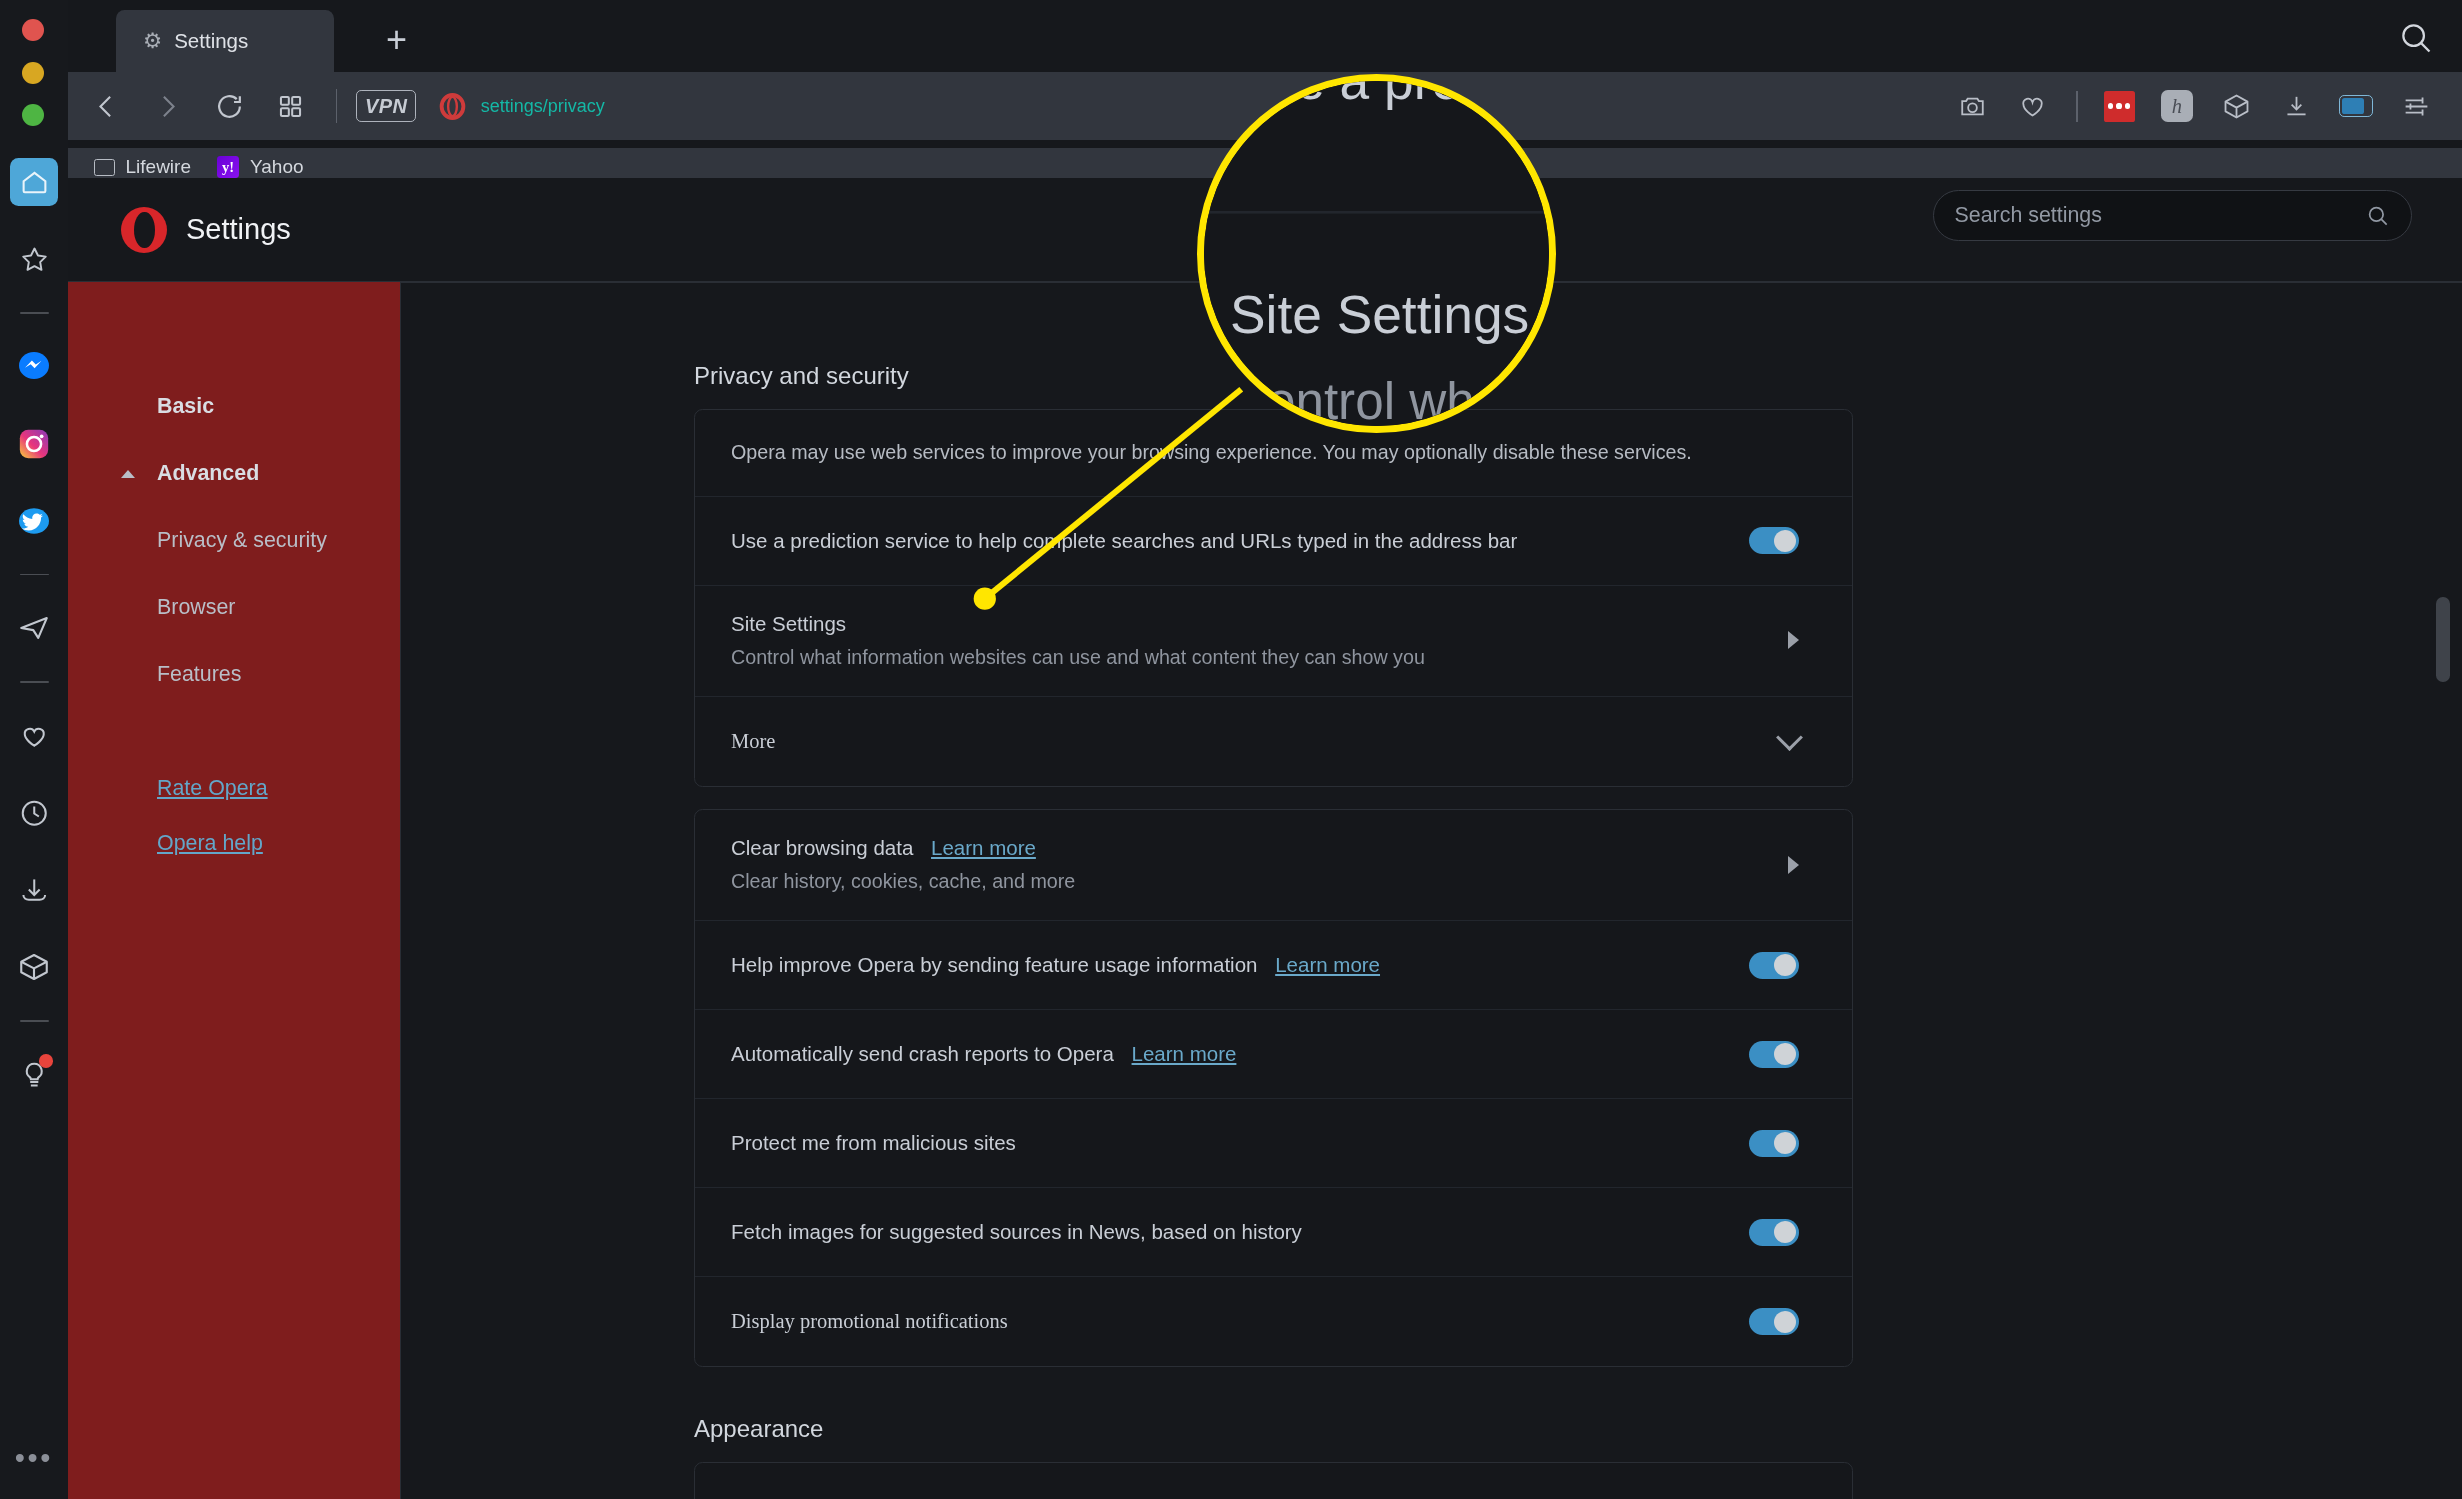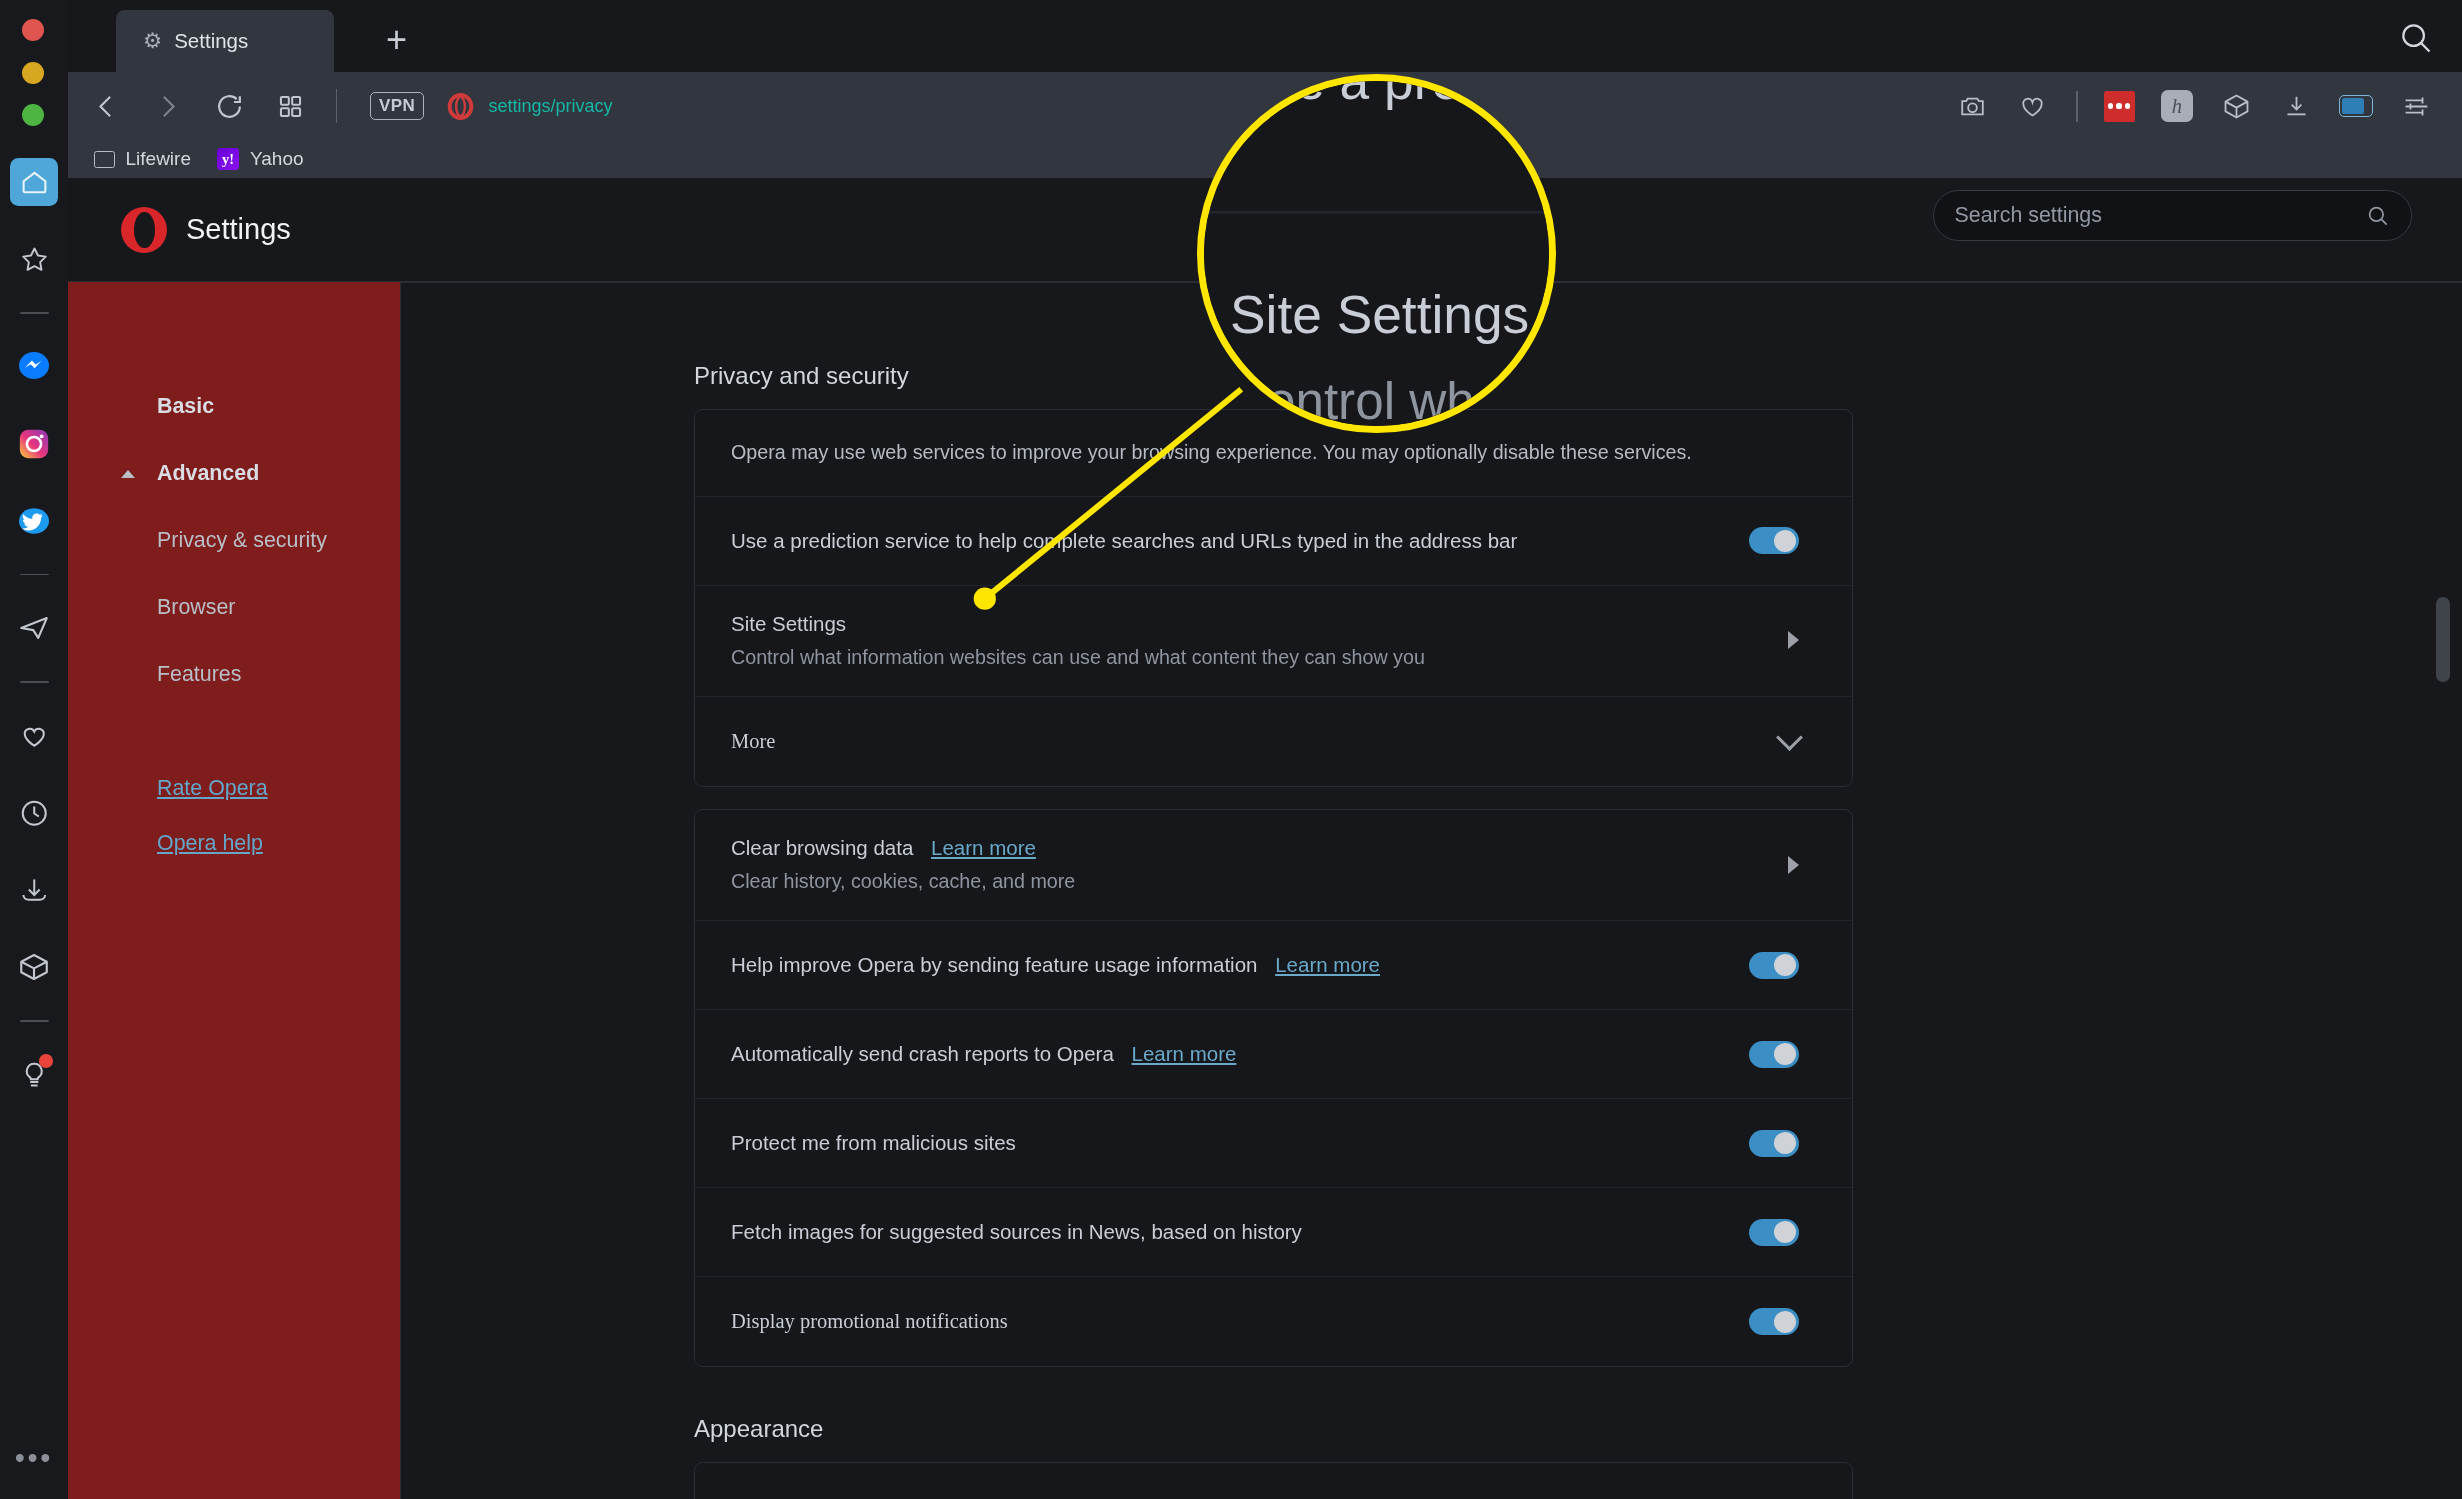--- a/index.html
+++ b/index.html
@@ -47,35 +47,35 @@
   .tab .gear { color: #a9aeb6; font-size: 21.4px; }
   .newtab { position: absolute; left: 308px; top: 20.5px; width: 41px; height: 41px; color: #c9ced6; font-size: 36px; line-height: 38px; text-align:center; font-weight: 300;}
   .topsearch { position: absolute; right: 26px; top: 19px; width: 39px; height: 39px; }
 
   .navbar { position: absolute; left: 0; top: 72px; width: 100%; height: 68px; background: #32363e; display:flex; align-items:center; }
   .navbtn { width: 46px; height: 46px; margin-left: 15.4px; display:flex; align-items:center; justify-content:center; color:#bcc1ca; }
   .navbtn.dim { color: #7d828c; }
   .vsep { width: 1.7px; height: 34px; background: #5c616b; margin: 0 19px 0 22px; }
   .vpn {
     border: 1.7px solid #aeb3bc; border-radius: 5.1px; color: #c6cbd3;
-    font-size: 17px; font-weight: 700; letter-spacing: 0.4px;
-    padding: 3.4px 7.7px; margin-left: 14px;
+    font-size: 20px; font-weight: 700; letter-spacing: 0.4px;
+    padding: 3.4px 7.7px; margin-left: 0; font-style: italic;
   }
   .urlwrap { display:flex; align-items:center; gap: 13.7px; margin-left: 22px; }
   .url-text { color: #14b8a6; font-size: 18px; }
   .nav-right { margin-left: auto; display:flex; align-items:center; gap: 26px; padding-right: 29px; }
   .ni { width: 34px; height: 34px; display:flex; align-items:center; justify-content:center; color:#b9bec7; }
   .ni-sep { width: 1.7px; height: 31px; background:#5c616b; }
   .ext-red { width: 31px; height: 31px; background: #cf2c2c; border-radius: 2.6px; display:flex; align-items:center; justify-content:center; gap: 3.4px; }
   .ext-red i { width: 5.1px; height: 5.1px; border-radius: 50%; background: #fff; display:block; }
   .ext-gray { width: 32.5px; height: 32.5px; background: #a9aeb6; border-radius: 6.8px; color:#4a4e56; font-size: 20.5px; display:flex; align-items:center; justify-content:center; font-family:"Liberation Serif", serif; font-style: italic;}
   .battery { width: 38px; height: 22px; border: 1.7px solid #7fb8d8; border-radius: 5.1px; position:relative; }
   .battery::after { content:""; position:absolute; left:1.7px; top:1.7px; bottom:1.7px; width: 22px; background:#2e7fb5; border-radius:2.6px;}
 
-  .bookmarks { position: absolute; left: 0; top: 140px; width: 100%; height: 38px; background: #32363e; display:flex; align-items:center; padding-left: 26px; gap: 26px; }
+  .bookmarks { position: absolute; left: 0; top: 148px; width: 100%; height: 38px; background: #32363e; display:flex; align-items:center; padding-left: 26px; gap: 26px; }
   .bm { display:flex; align-items:center; gap: 11px; color: #d4d8de; font-size: 19px; }
   .bm-folder { width: 20.5px; height: 17px; border: 1.7px solid #b7bcc4; border-radius: 2.6px; }
   .bm-yahoo { width: 22px; height: 22px; background: linear-gradient(135deg,#6a00d6,#8a12f0); border-radius: 3.4px; color:#fff; font-size: 14.5px; font-weight:700; display:flex; align-items:center; justify-content:center; font-family:"Liberation Serif", serif;}
 
   
   .page { position: absolute; left: 68px; top: 178px; right: 0; bottom: 0; background: #16181c; }
 
   .settings-header { position: absolute; left: 0; top: 0; width: 100%; height: 103px; background: #16181c; display:flex; align-items:center; }
   .opera-logo {
     width: 46px; height: 46px; border-radius: 50%;

